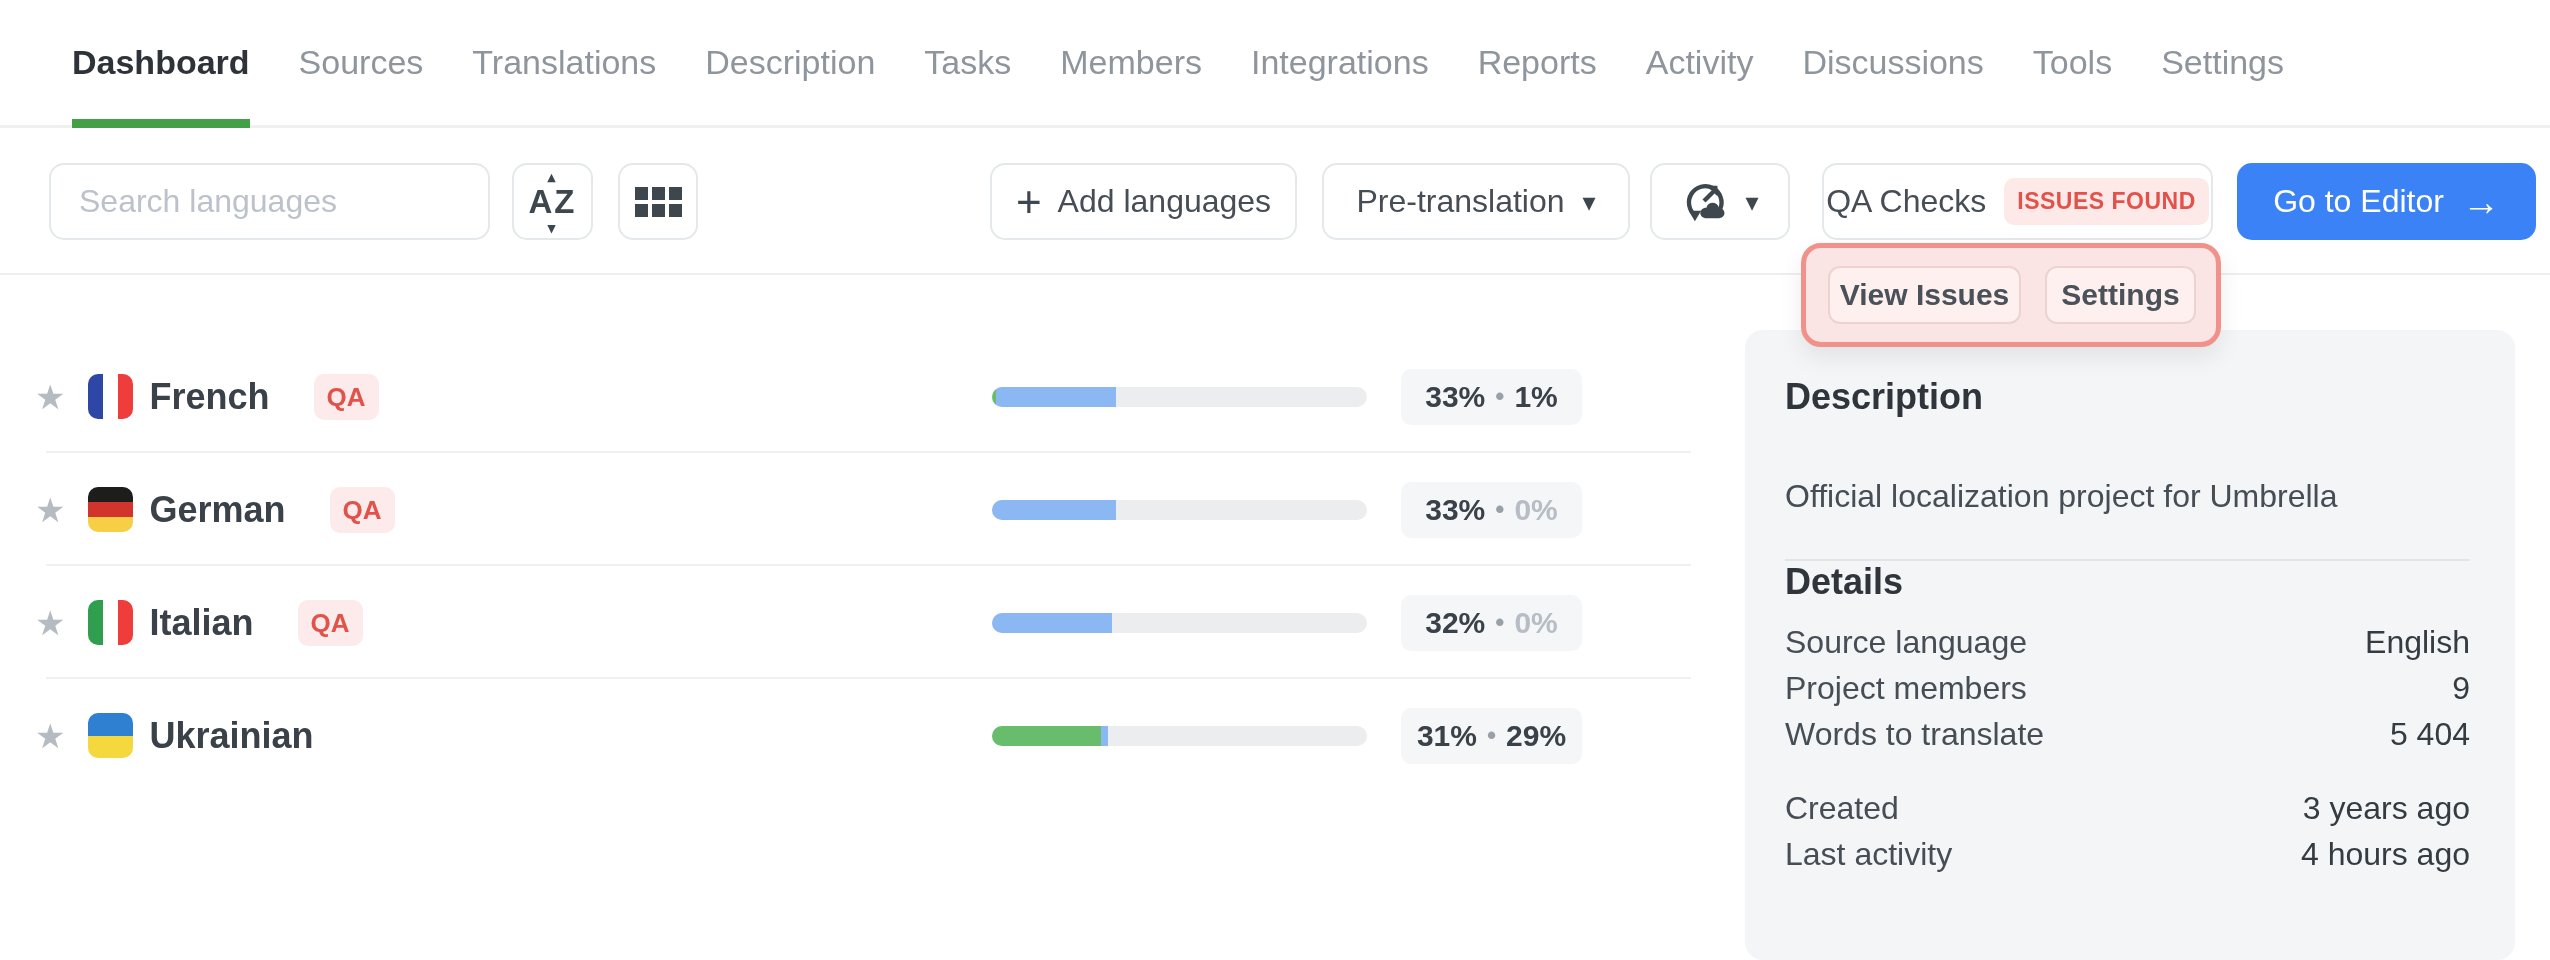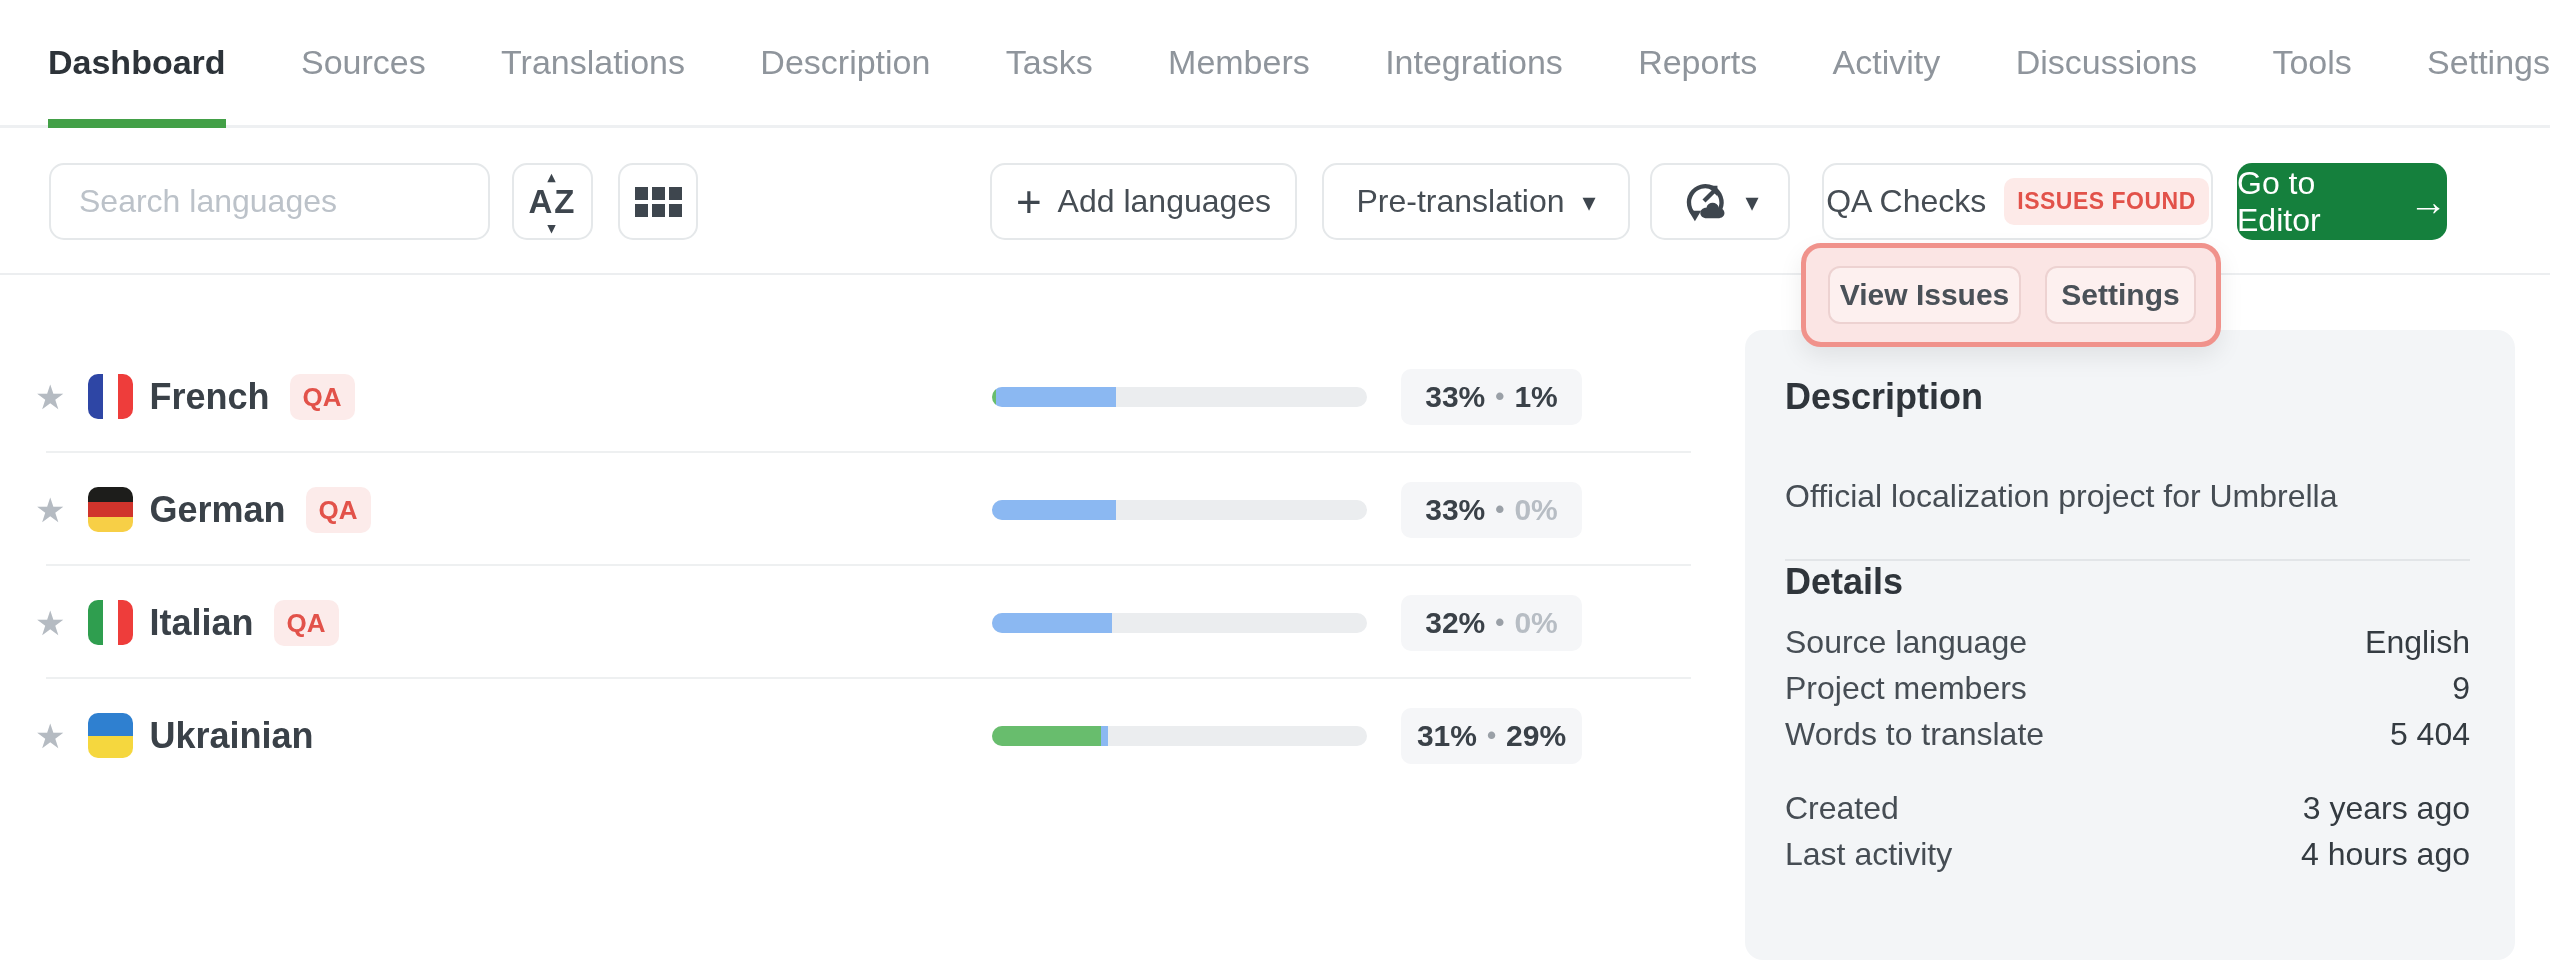--- a/index.html
+++ b/index.html
@@ -5,21 +5,21 @@
   html,body{margin:0;padding:0;}
   body{
     width:2550px;height:960px;position:relative;overflow:hidden;
     background:#ffffff;font-family:"Liberation Sans",sans-serif;
     -webkit-font-smoothing:antialiased;
   }
   
   .nav{
     position:absolute;left:0;top:0;width:2550px;height:128px;
     border-bottom:3px solid #eef0f2;display:flex;align-items:stretch;
-    gap:49px;padding-left:48px;box-sizing:border-box;background:#fff;justify-content:space-between;
+    gap:49px;padding-left:72px;box-sizing:border-box;background:#fff;
   }
   .tab{display:flex;align-items:center;position:relative;font-size:34px;color:#8f959c;cursor:pointer;white-space:nowrap;}
   .tab.active{color:#2d3339;font-weight:700;}
   .tab.active .underline{
     position:absolute;left:0;right:0;bottom:-3px;height:9px;background:#43a047;
   }
   
   .tbtn,.search{
     position:absolute;top:163px;height:77px;background:#fff;
     border:2px solid #e5e8ea;border-radius:15px;box-sizing:border-box;
@@ -40,35 +40,35 @@
   .plus{font-size:44px;font-weight:300;margin-right:16px;color:#3e464e;line-height:1;}
   .btn-pre{left:1322px;width:308px;font-weight:500;}
   .caret{font-size:26px;margin-left:18px;color:#3e464e;line-height:1;}
   .btn-mt{left:1650px;width:140px;}
   .btn-qa{left:1822px;width:391px;font-weight:500;}
   .issues-badge{
     font-size:23px;font-weight:700;color:#e2524a;background:#fdeae8;
     border-radius:10px;padding:10px 13px;margin-left:18px;letter-spacing:.5px;white-space:nowrap;
   }
   .btn-editor{
-    left:2237px;width:210px;background:#15803d;border:none;color:#fff;font-weight:500;justify-content:center;
+    left:2237px;width:299px;background:#3b82f6;border:none;color:#fff;font-weight:500;justify-content:center;
   }
   .btn-editor .arrow{font-size:38px;margin-left:18px;line-height:1;}
   .toolbar-divider{position:absolute;left:0;top:273px;width:2550px;height:2px;background:#eceef0;}
   
   .row{position:absolute;left:0;width:1740px;height:113px;display:flex;align-items:center;cursor:pointer;}
   .row.div::after{content:'';position:absolute;left:46px;right:49px;bottom:0;height:2px;background:#eef0f1;}
   .star{margin-left:35px;font-size:34px;color:#b5bbc2;line-height:1;cursor:pointer;}
   .flag{margin-left:23px;width:45px;height:45px;border-radius:10px;flex:none;}
   .flag-fr{background:linear-gradient(90deg,#2e46a5 0 33.4%,#fff 33.4% 66.7%,#ee3d3b 66.7%);}
   .flag-de{background:linear-gradient(180deg,#1d1d1b 0 33.4%,#d0342c 33.4% 66.7%,#f7cf46 66.7%);}
   .flag-it{background:linear-gradient(90deg,#2f9e4f 0 33.4%,#fff 33.4% 66.7%,#ee3d3b 66.7%);}
   .flag-ua{background:linear-gradient(180deg,#2f80d0 0 50%,#f5d73e 50%);}
   .lang-name{margin-left:16px;font-size:36px;font-weight:600;color:#3a4148;}
-  .qa-badge{margin-left:20px;font-size:26px;font-weight:700;color:#e2524a;background:#fcebea;border-radius:10px;padding:10px 13px;line-height:1;}
+  .qa-badge{margin-left:44px;font-size:26px;font-weight:700;color:#e2524a;background:#fcebea;border-radius:10px;padding:10px 13px;line-height:1;}
   .progress{position:absolute;left:992px;top:50%;transform:translateY(-50%);width:375px;height:20px;border-radius:10px;background:#ebedef;overflow:hidden;display:flex;}
   .fill{height:100%;}
   .fill.approved{background:#68bd6d;}
   .fill.translated{background:#8bb8f2;}
   .pct-box{position:absolute;left:1401px;top:50%;transform:translateY(-50%);width:181px;height:56px;border-radius:10px;background:#f5f6f8;display:flex;align-items:center;justify-content:center;font-size:30px;font-weight:600;color:#3a4148;}
   .pct-box .bullet{margin:0 10px;color:#9aa0a7;font-size:26px;}
   .pct-box .muted{color:#b7bdc4;}
   
   .panel{
     position:absolute;left:1745px;top:330px;width:770px;height:630px;

